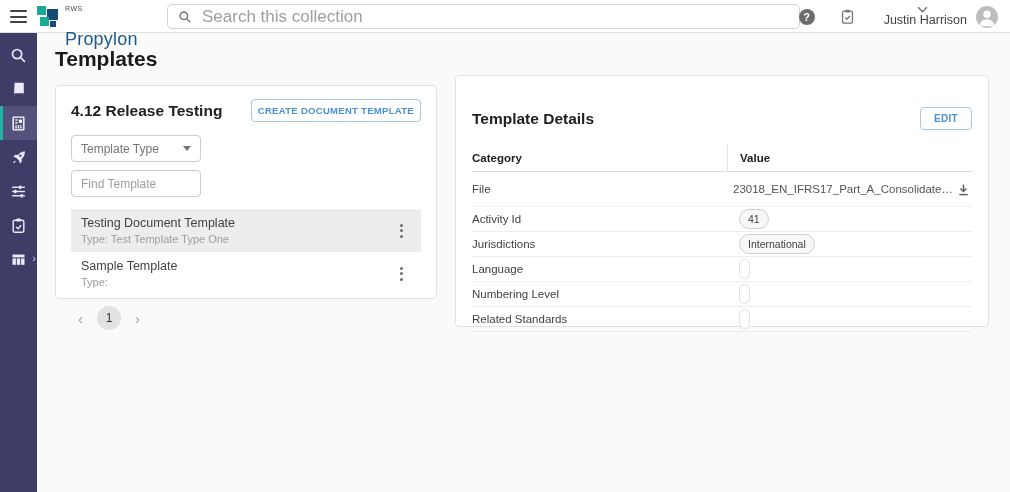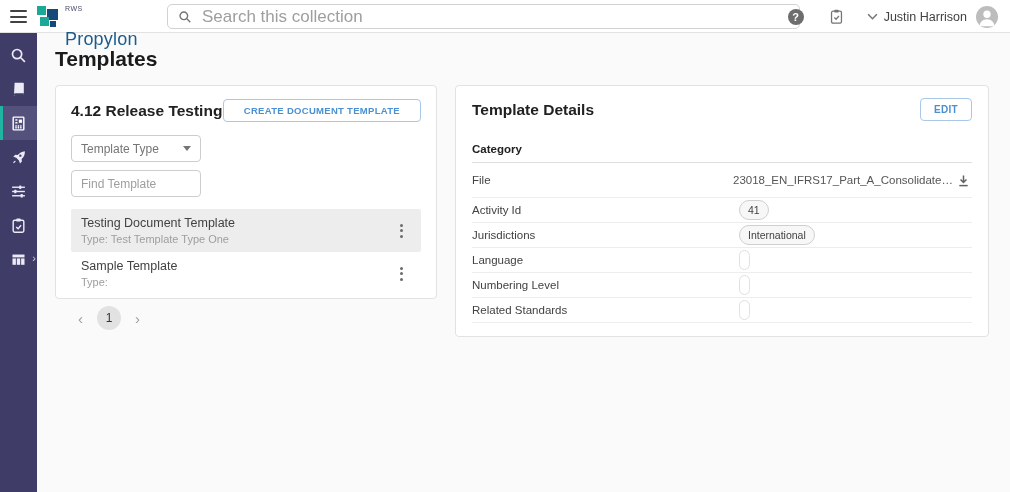--- a/index.html
+++ b/index.html
@@ -30,21 +30,21 @@
   .searchbox input { border:none; outline:none; flex:1; font-size:17px; color:#424242;
                      font-family:"Liberation Sans", sans-serif; background:transparent; }
   .searchbox input::placeholder { color:#9e9e9e; }
 
   .topbar-right { position:absolute; right:12px; top:0; height:33px; display:flex;
                   align-items:center; }
   .help-icon { width:16px; height:16px; border-radius:50%; background:#6d6d6d; color:#fff;
                font-size:11px; font-weight:bold; display:flex; align-items:center;
                justify-content:center; cursor:pointer; }
   .clip-icon { margin-left:24px; cursor:pointer; display:flex; }
-  .user-menu { margin-left:22px; display:flex; align-items:center; cursor:pointer; }
+  .user-menu { margin-left:22px; display:flex; align-items:center; cursor:pointer;flex-direction:column; }
   .user-name { font-size:12.5px; color:#424242; margin-left:6px; }
   .avatar { margin-left:9px; width:22px; height:22px; border-radius:50%; background:#bdbdbd;
             display:flex; align-items:flex-end; justify-content:center; overflow:hidden; cursor:pointer; }
 
   
   .sidebar { position:absolute; left:0; top:33px; width:37px; height:459px; background:#3f3c68;
              display:flex; flex-direction:column; padding-top:5px; z-index:4; }
   .side-item { width:37px; height:34px; display:flex; align-items:center; justify-content:center;
                position:relative; cursor:pointer; }
   .side-item.selected { background:#55517d; }
@@ -52,27 +52,27 @@
                                 height:100%; background:#1fb5a2; }
   .side-expand { position:absolute; right:1px; top:50%; transform:translateY(-58%);
                  color:#cfcde4; font-size:11px; line-height:1; }
 
   
   .content { position:absolute; left:37px; top:33px; width:973px; height:459px; background:#fafafa; }
   .page-title { position:absolute; left:18px; top:14px; font-size:21px; font-weight:bold; color:#1b1b1b; }
 
   .card { position:absolute; background:#fff; border:1px solid #e2e2e2; border-radius:4px; }
   .card-left  { left:18px;  top:52px; width:382px; height:214px; padding:13px 15px; }
-  .card-right { left:418px; top:52px; width:534px; height:252px; padding:12px 16px; }
+  .card-right { left:418px; top:42px; width:534px; height:252px; padding:31px 16px; }
 
   .card-header { display:flex; align-items:center; justify-content:space-between; }
   .card-title { font-size:15.5px; font-weight:bold; color:#212121; }
   .btn-outline { background:#fff; border:1px solid #a9c8e8; color:#4a90d2; border-radius:4px;
                  font-family:"Liberation Sans", sans-serif; font-size:9.5px; font-weight:bold;
-                 letter-spacing:0.3px; padding:5px 20px; cursor:pointer; }
+                 letter-spacing:0.3px; padding:5px 6px; cursor:pointer; }
   .btn-edit { padding:5px 13px; font-size:10px; }
 
   .filters { display:flex; gap:8px; margin-top:13px;flex-direction:column; }
   .select-box { width:130px; height:27px; border:1px solid #cdcdcd; border-radius:4px;
                 display:flex; align-items:center; justify-content:space-between;
                 padding:0 9px; font-size:12px; color:#757575; cursor:pointer; background:#fff; }
   .caret { width:0; height:0; border-left:4px solid transparent; border-right:4px solid transparent;
            border-top:5px solid #757575; }
   .find-input { width:130px; height:27px; border:1px solid #cdcdcd; border-radius:4px;
                 padding:0 9px; font-size:12px; color:#424242; outline:none;
@@ -275,20 +275,21 @@
 
   <div class="card card-right">
     <div class="card-header">
       <span class="card-title">Template Details</span>
       <button class="btn-outline btn-edit">EDIT</button>
     </div>
 
     <div class="dt-table">
       <div class="dt-row dt-head">
         <div class="dt-cat">Category</div>
+        <div class="dt-val">Value</div>
       </div>
 
       <div class="dt-row dt-row-file">
         <div class="dt-cat">File</div>
         <div class="dt-val file-cell">
           <span class="file-name">23018_EN_IFRS17_Part_A_Consolidated_July_2...</span>
           <span class="dl-btn">
             <svg width="13" height="13" viewBox="0 0 14 14" fill="none" stroke="#616161" stroke-width="1.6">
               <path d="M7 1.5v7.5M3.8 6L7 9.2 10.2 6"></path>
               <line x1="2.5" y1="12.5" x2="11.5" y2="12.5"></line>

